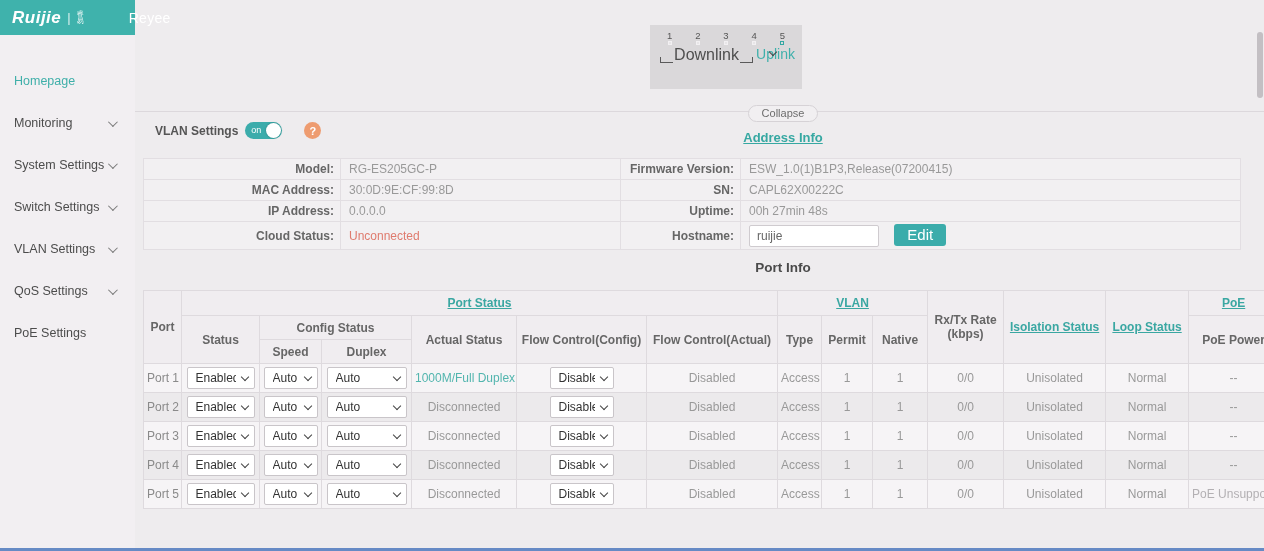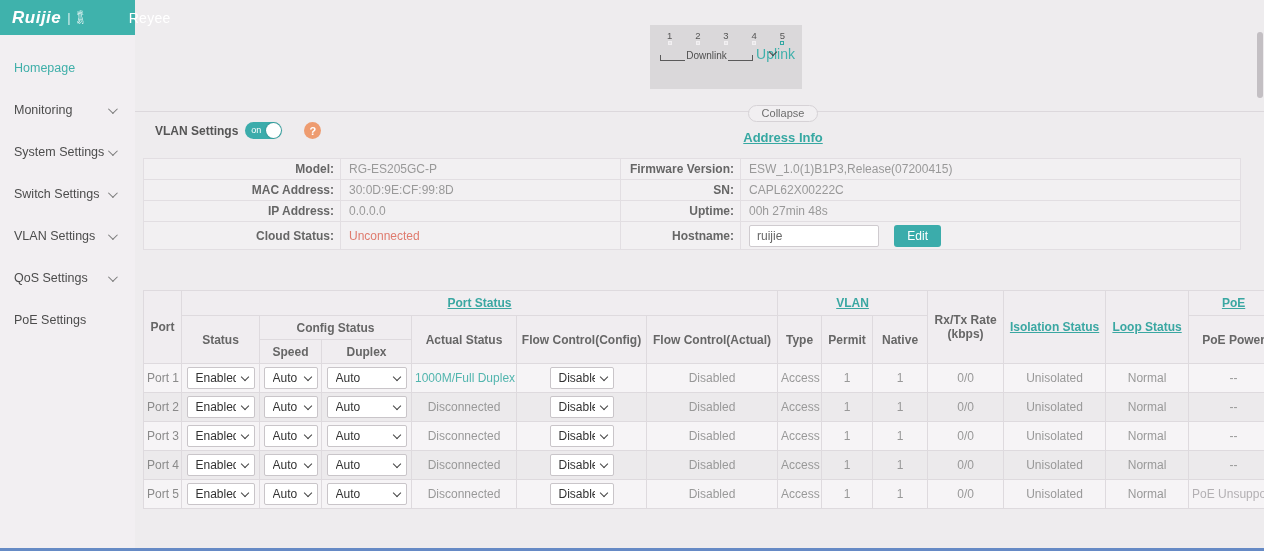--- a/index.html
+++ b/index.html
@@ -9,21 +9,21 @@
 
   
   .logo-block { position:absolute; left:0; top:0; width:135px; height:35px; background:#3fb2ac;
     display:flex; align-items:center; padding-left:12px; color:#fff; }
   .logo-primary { font-size:17px; font-weight:bold; font-style:italic; letter-spacing:.5px; }
   .logo-divider { margin:0 6px; font-size:13px; opacity:.8; font-weight:300; }
   .logo-cn { font-size:7px; line-height:.95; width:9px; word-break:break-all; display:inline-block; margin-right:1px; opacity:.95; }
   .logo-secondary { font-size:14px; font-weight:500; letter-spacing:.3px;padding-left:44px; }
 
   
-  .sidebar { position:absolute; left:0; top:35px; width:135px; bottom:0; background:#f2eff2; padding-top:12px; }
+  .sidebar { position:absolute; left:0; top:35px; width:135px; bottom:0; background:#f2eff2; padding-top:25px; }
   .side-item { height:42px; display:flex; align-items:center; padding:0 14px; font-size:12.5px; color:#4c4c4c; cursor:pointer; position:relative; }
   .side-item.active { color:#3fafa9; }
   .side-item .chev { position:absolute; right:20px; width:7px; height:7px; border-right:1.4px solid #7a7a7a; border-bottom:1.4px solid #7a7a7a; transform:rotate(45deg) translateY(-2px); }
 
   
   .main { position:absolute; left:135px; top:0; right:0; bottom:0; }
 
   
   .port-panel { position:absolute; left:515px; top:25px; width:152px; height:64px; background:#dad8da; padding:5px 7px 2px; }
   .port-grid { display:grid; grid-template-columns:repeat(5,1fr); column-gap:3px; }
@@ -36,21 +36,21 @@
     clip-path:polygon(0 26%,22% 26%,22% 0,78% 0,78% 26%,100% 26%,100% 100%,0 100%); }
   .jack .pins { position:absolute; left:3px; right:3px; bottom:2px; height:7px;
     background:repeating-linear-gradient(90deg,#d79b33 0 2px,rgba(0,0,0,0) 2px 4px); }
   .jack.green .jbody { background:#2fae35; }
   .jack.green .pins { background:repeating-linear-gradient(90deg,#a9c940 0 2px,rgba(0,0,0,0) 2px 4px); }
   .link-row { display:grid; grid-template-columns:4fr 1fr; margin-top:2px; }
   .bracket { display:flex; align-items:flex-end; padding:0 3px; }
   .bracket .seg { flex:1; height:6px; border-bottom:1px solid #5a5a5a; }
   .bracket .seg.l { border-left:1px solid #5a5a5a; }
   .bracket .seg.r { border-right:1px solid #5a5a5a; }
-  .bracket .blabel { font-size:10px; color:#4f4f4f; padding:0 1px; line-height:1; }
+  .bracket .blabel { font-size:16px; color:#4f4f4f; padding:0 1px; line-height:1; }
   .uplink-label { font-size:14px; color:#3fb0ab; text-align:center; line-height:1; padding-bottom:0; }
 
   
   .divider { position:absolute; left:0; right:0; top:111px; height:1px; background:#dcd8dc; }
   .collapse-tab { position:absolute; left:598px; top:103px; width:100px; text-align:center; }
   .collapse-btn { display:inline-block; background:#f1eff1; border:1px solid #d6d2d6; border-radius:9px;
     font-size:11px; color:#6d6d6d; padding:1px 13px 2px; cursor:pointer; }
 
   
   .vlan-row { position:absolute; left:20px; top:122px; display:flex; align-items:center; }
@@ -65,21 +65,21 @@
   .device-info-link { position:absolute; left:548px; top:128px; width:200px; text-align:center; }
   .device-info-link a { font-size:13px; font-weight:bold; color:#36a8a2; text-decoration:underline; cursor:pointer; }
   .dev-table { position:absolute; left:8px; top:158px; width:1097px; border-collapse:collapse; table-layout:fixed; }
   .dev-table td { border:1px solid #e2dee2; background:#f2f0f2; font-size:12px; height:21px; padding:1px 6px; }
   .dev-table td.lbl { text-align:right; font-weight:bold; color:#666; }
   .dev-table td.val { color:#999; padding-left:8px; }
   .dev-table td.val.alert { color:#df7b6e; }
   .dev-table tr.tall td { height:28px; }
   .host-input { width:130px; height:22px; border:1px solid #cfcbcf; border-radius:2px; background:#fff;
     font-size:12px; color:#666; padding:0 7px; font-family:inherit; }
-  .edit-btn { height:22px; background:#3bacab; border:none; border-radius:3px; color:#fff; font-size:12px;
+  .edit-btn { height:22px; background:#3bacab; border:none; border-radius:3px; color:#fff; font-size:15px;
     padding:0 13px; margin-left:12px; cursor:pointer; font-family:inherit; }
 
   
   .port-info-title { position:absolute; left:548px; top:260px; width:200px; text-align:center;
     font-size:13.5px; font-weight:bold; color:#4a4a4a; }
   .pt-wrap { position:absolute; left:8px; top:290px; width:1121px; overflow:hidden; }
   .pt { border-collapse:collapse; table-layout:fixed; width:1135px; }
   .pt th, .pt td { border:1px solid #dedade; font-size:12px; text-align:center; overflow:hidden; white-space:nowrap; }
   .pt th { background:#f0edf0; color:#666; font-weight:bold; height:24px; padding:2px 3px; white-space:normal; }
   .pt tr.h1 th { height:25px; }
@@ -230,20 +230,21 @@
         <td class="val alert">Unconnected</td>
         <td class="lbl">Hostname:</td>
         <td class="val">
           <input class="host-input" value="ruijie" style="">
           <button class="edit-btn">Edit</button>
         </td>
       </tr>
     </tbody>
       </table>
 
+    <div class="port-info-title">Port Info</div>
 
     <div class="pt-wrap">
       <table class="pt">
         <colgroup>
           <col style="width:38px">
             <col style="width:78px">
             <col style="width:62px">
             <col style="width:90px">
           <col style="width:105px">
             <col style="width:130px">

